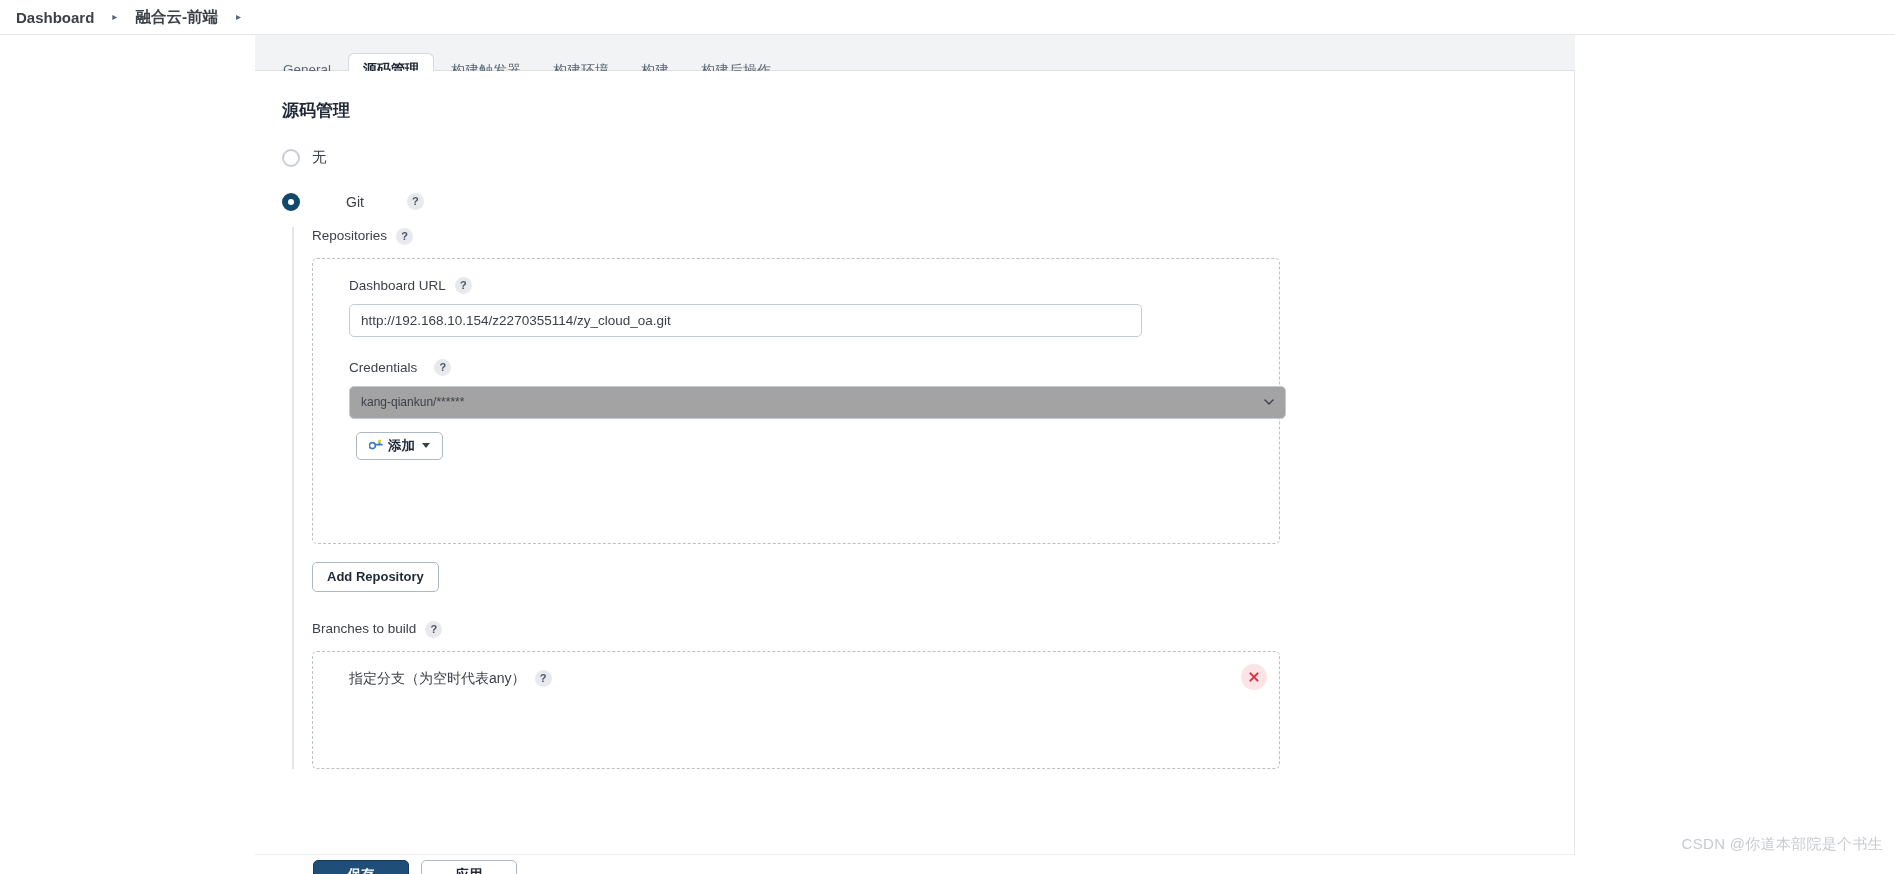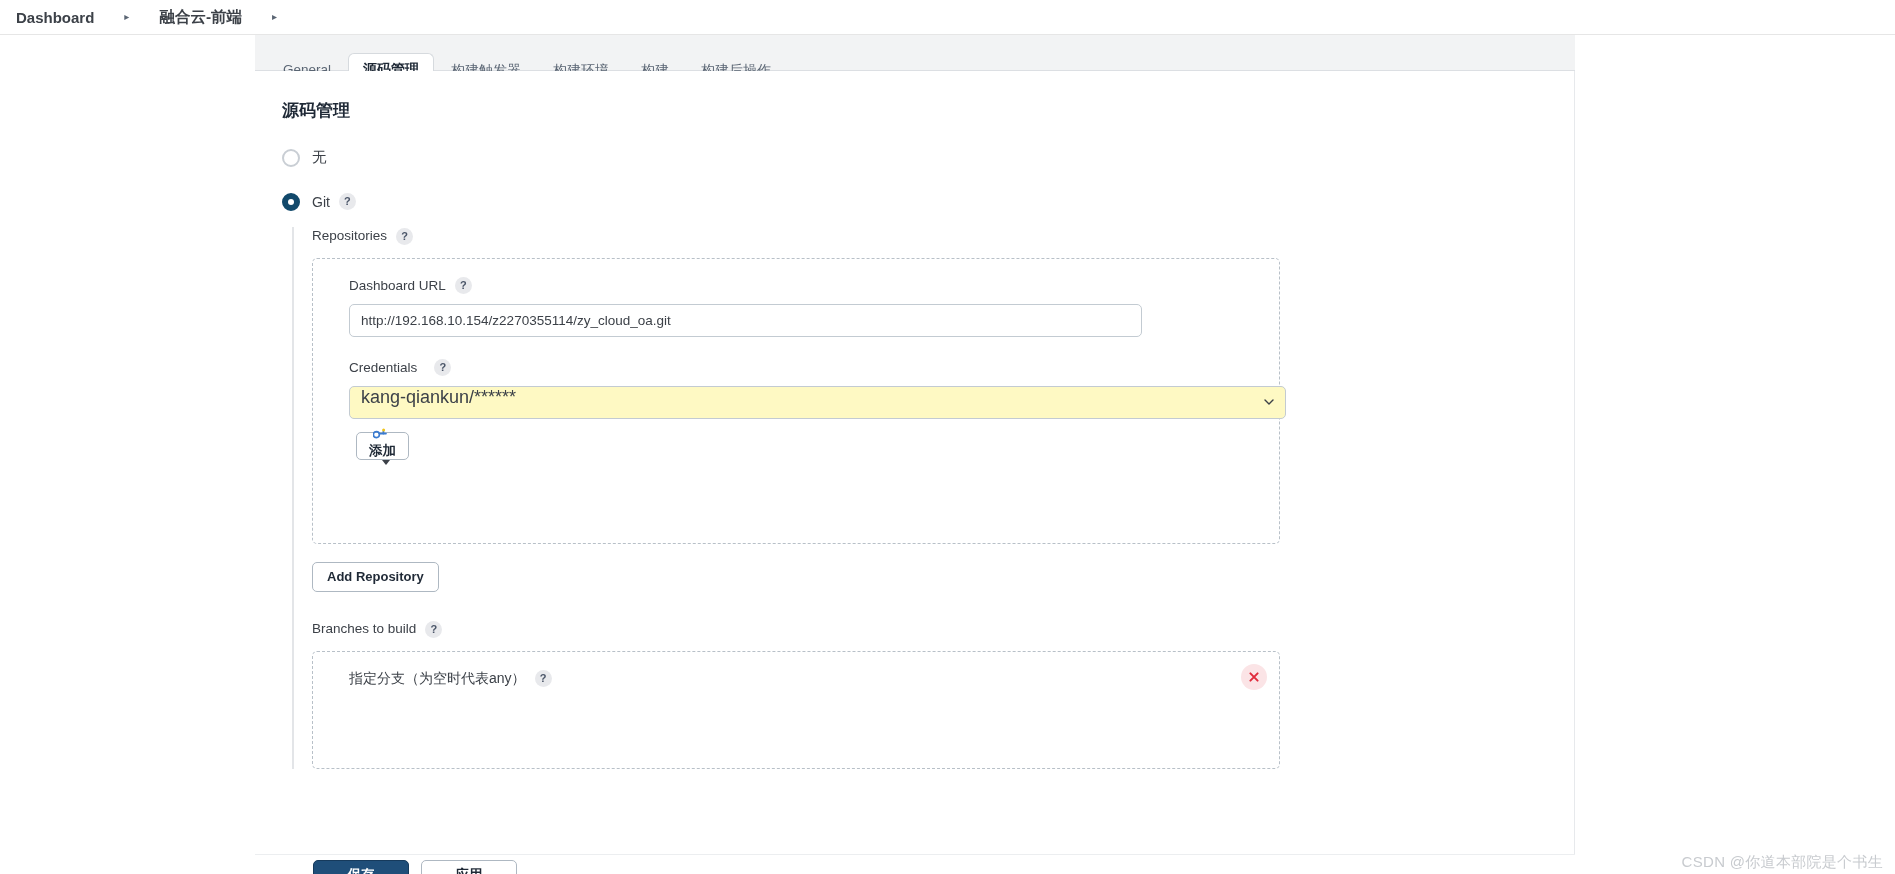--- a/index.html
+++ b/index.html
@@ -14,21 +14,20 @@
   
   .breadcrumb-bar {
     height: 35px;
     background: #ffffff;
     border-bottom: 1px solid #e6e6e6;
     display: flex;
     align-items: center;
     padding-left: 10px;
     position: relative;
     z-index: 5;
-    gap: 12px;
   }
   .crumb {
     font-size: 15px;
     font-weight: bold;
     color: #3c4148;
     padding: 0 6px;
     text-decoration: none;
     white-space: nowrap;
   }
   .crumb.cjk { font-size: 15.5px; }
@@ -112,21 +111,21 @@
   }
 
   
   .radio-row {
     display: flex;
     align-items: center;
     margin-left: 27px;
     margin-top: 24px;
     height: 22px;
   }
-  .radio-row.second { margin-top: 22px; }
+  .radio-row.second { margin-top: 22px; gap: 34px; }
   .radio {
     width: 18px; height: 18px;
     border-radius: 50%;
     border: 2px solid #c9ced4;
     background: #ffffff;
     flex: 0 0 auto;
     cursor: pointer;
     position: relative;
   }
   .radio.checked {
@@ -221,25 +220,25 @@
     outline: none;
     font-family: "Liberation Sans", "DejaVu Sans", sans-serif;
   }
   .select-wrap { position: relative; width: 937px; }
   .select-input {
     width: 937px;
     height: 33px;
     border: 1px solid #c3cbd2;
     border-radius: 5px;
     padding: 0 30px 0 11px;
-    font-size: 18px;
-    color: #3c4148;
-    background: #fef9c3;
-    display: flex;
-    align-items: flex-start;
+    font-size: 12px;
+    color: #3c4148;
+    background: #a3a3a3;
+    display: flex;
+    align-items: center;
     cursor: pointer;
   }
   .chevron {
     position: absolute;
     right: 12px; top: 11px;
     width: 10px; height: 10px;
     pointer-events: none;
   }
   .chevron svg { display: block; }
 
@@ -254,21 +253,21 @@
     border-radius: 5px;
     background: #ffffff;
     color: #1f2936;
     font-size: 13px;
     font-weight: bold;
     cursor: pointer;
     white-space: nowrap;
     font-family: "Liberation Sans", "DejaVu Sans", sans-serif;
   }
   .btn.cjk { font-size: 13.5px; }
-  .btn-add-cred { margin-top: 13px; margin-left: 7px; flex-direction: column; }
+  .btn-add-cred { margin-top: 13px; margin-left: 7px; }
   .btn-advanced { margin-top: 23px; margin-left: 7px; height: 30px; padding: 0 16px; }
   .btn-add-repo { margin-top: 18px; margin-left: 0px; height: 30px; padding: 12px 14px; }
 
   .key-icon { margin-right: 5px; display: inline-block; }
   .caret-down {
     margin-left: 7px;
     width: 0; height: 0;
     border-left: 4px solid transparent;
     border-right: 4px solid transparent;
     border-top: 5px solid #3c4148;
@@ -317,21 +316,21 @@
     align-items: center;
     justify-content: center;
     cursor: pointer;
   }
   .bb-primary { background: #1f4e79; color: #ffffff; border: 1px solid #163a5c; }
   .bb-secondary { background: #ffffff; color: #1f2936; border: 1px solid #aeb8c2; }
 
   
   .watermark {
     position: absolute;
-    right: 12px; bottom: 2px;
+    right: 12px; bottom: 20px;
     font-size: 15px;
     color: #c8cbcf;
     white-space: nowrap;
     z-index: 40;
     letter-spacing: 0.3px;
   }
   .spacer-16 { height: 16px; }
 </style>
 </head>
 <body>

